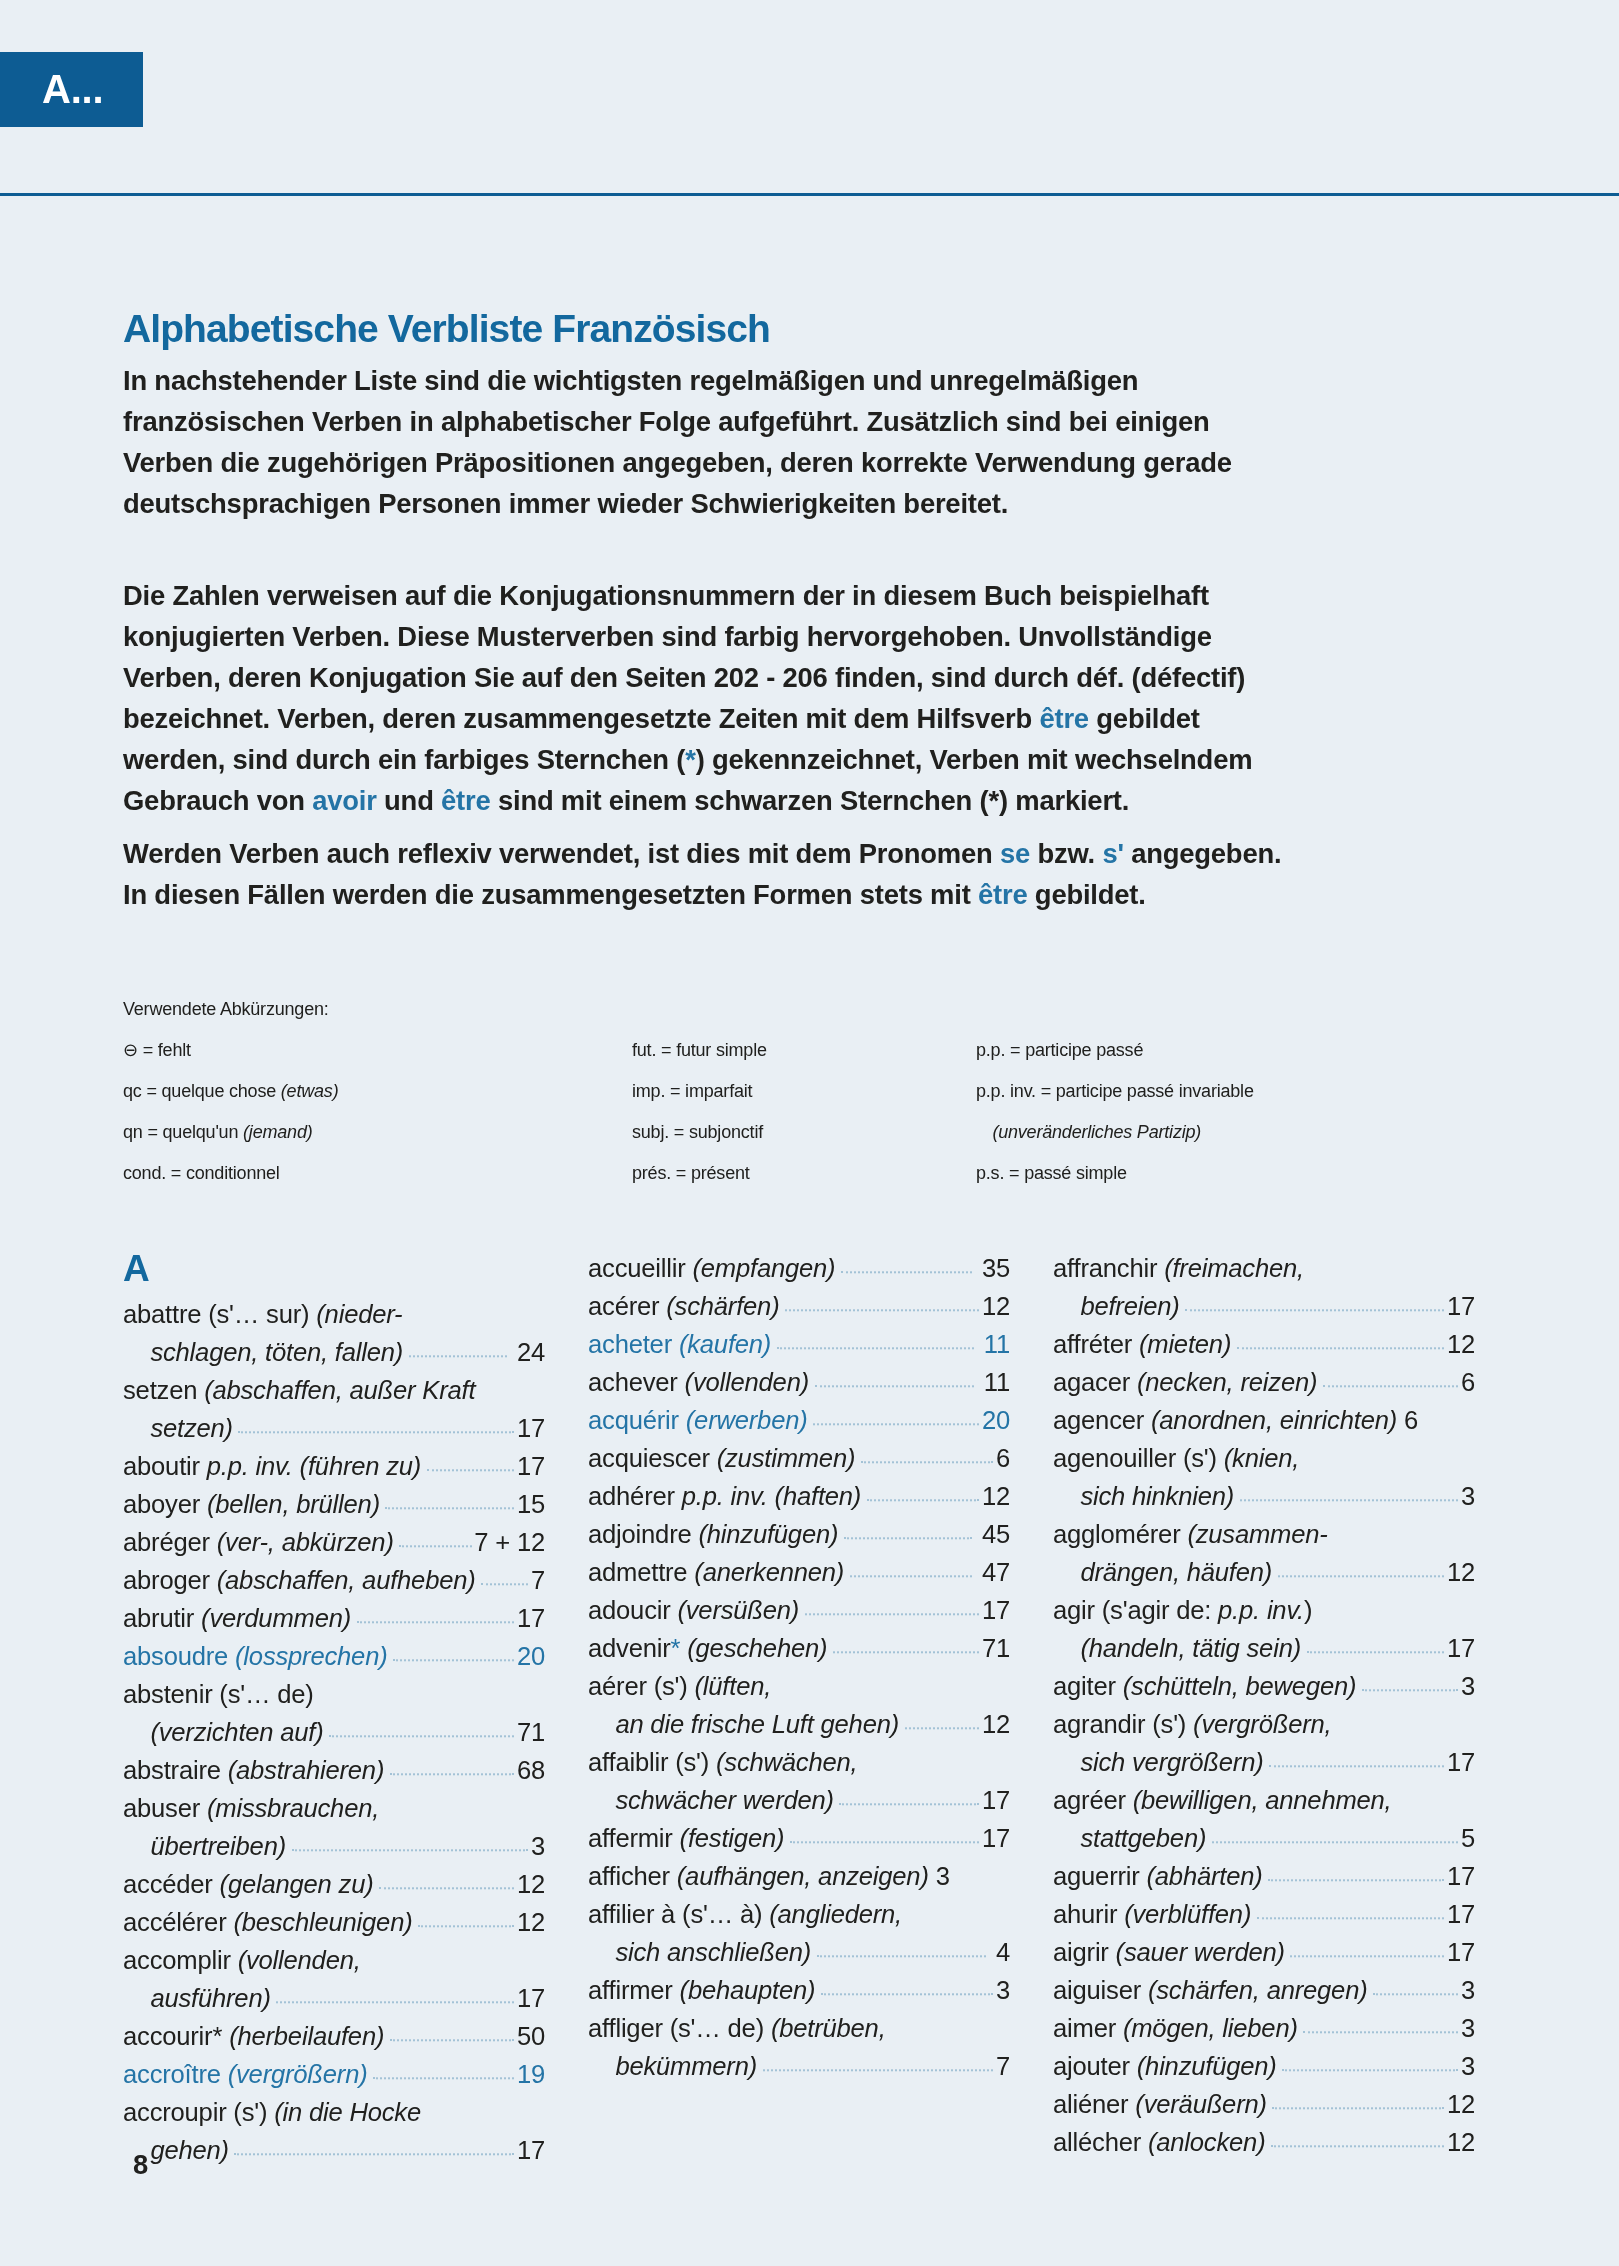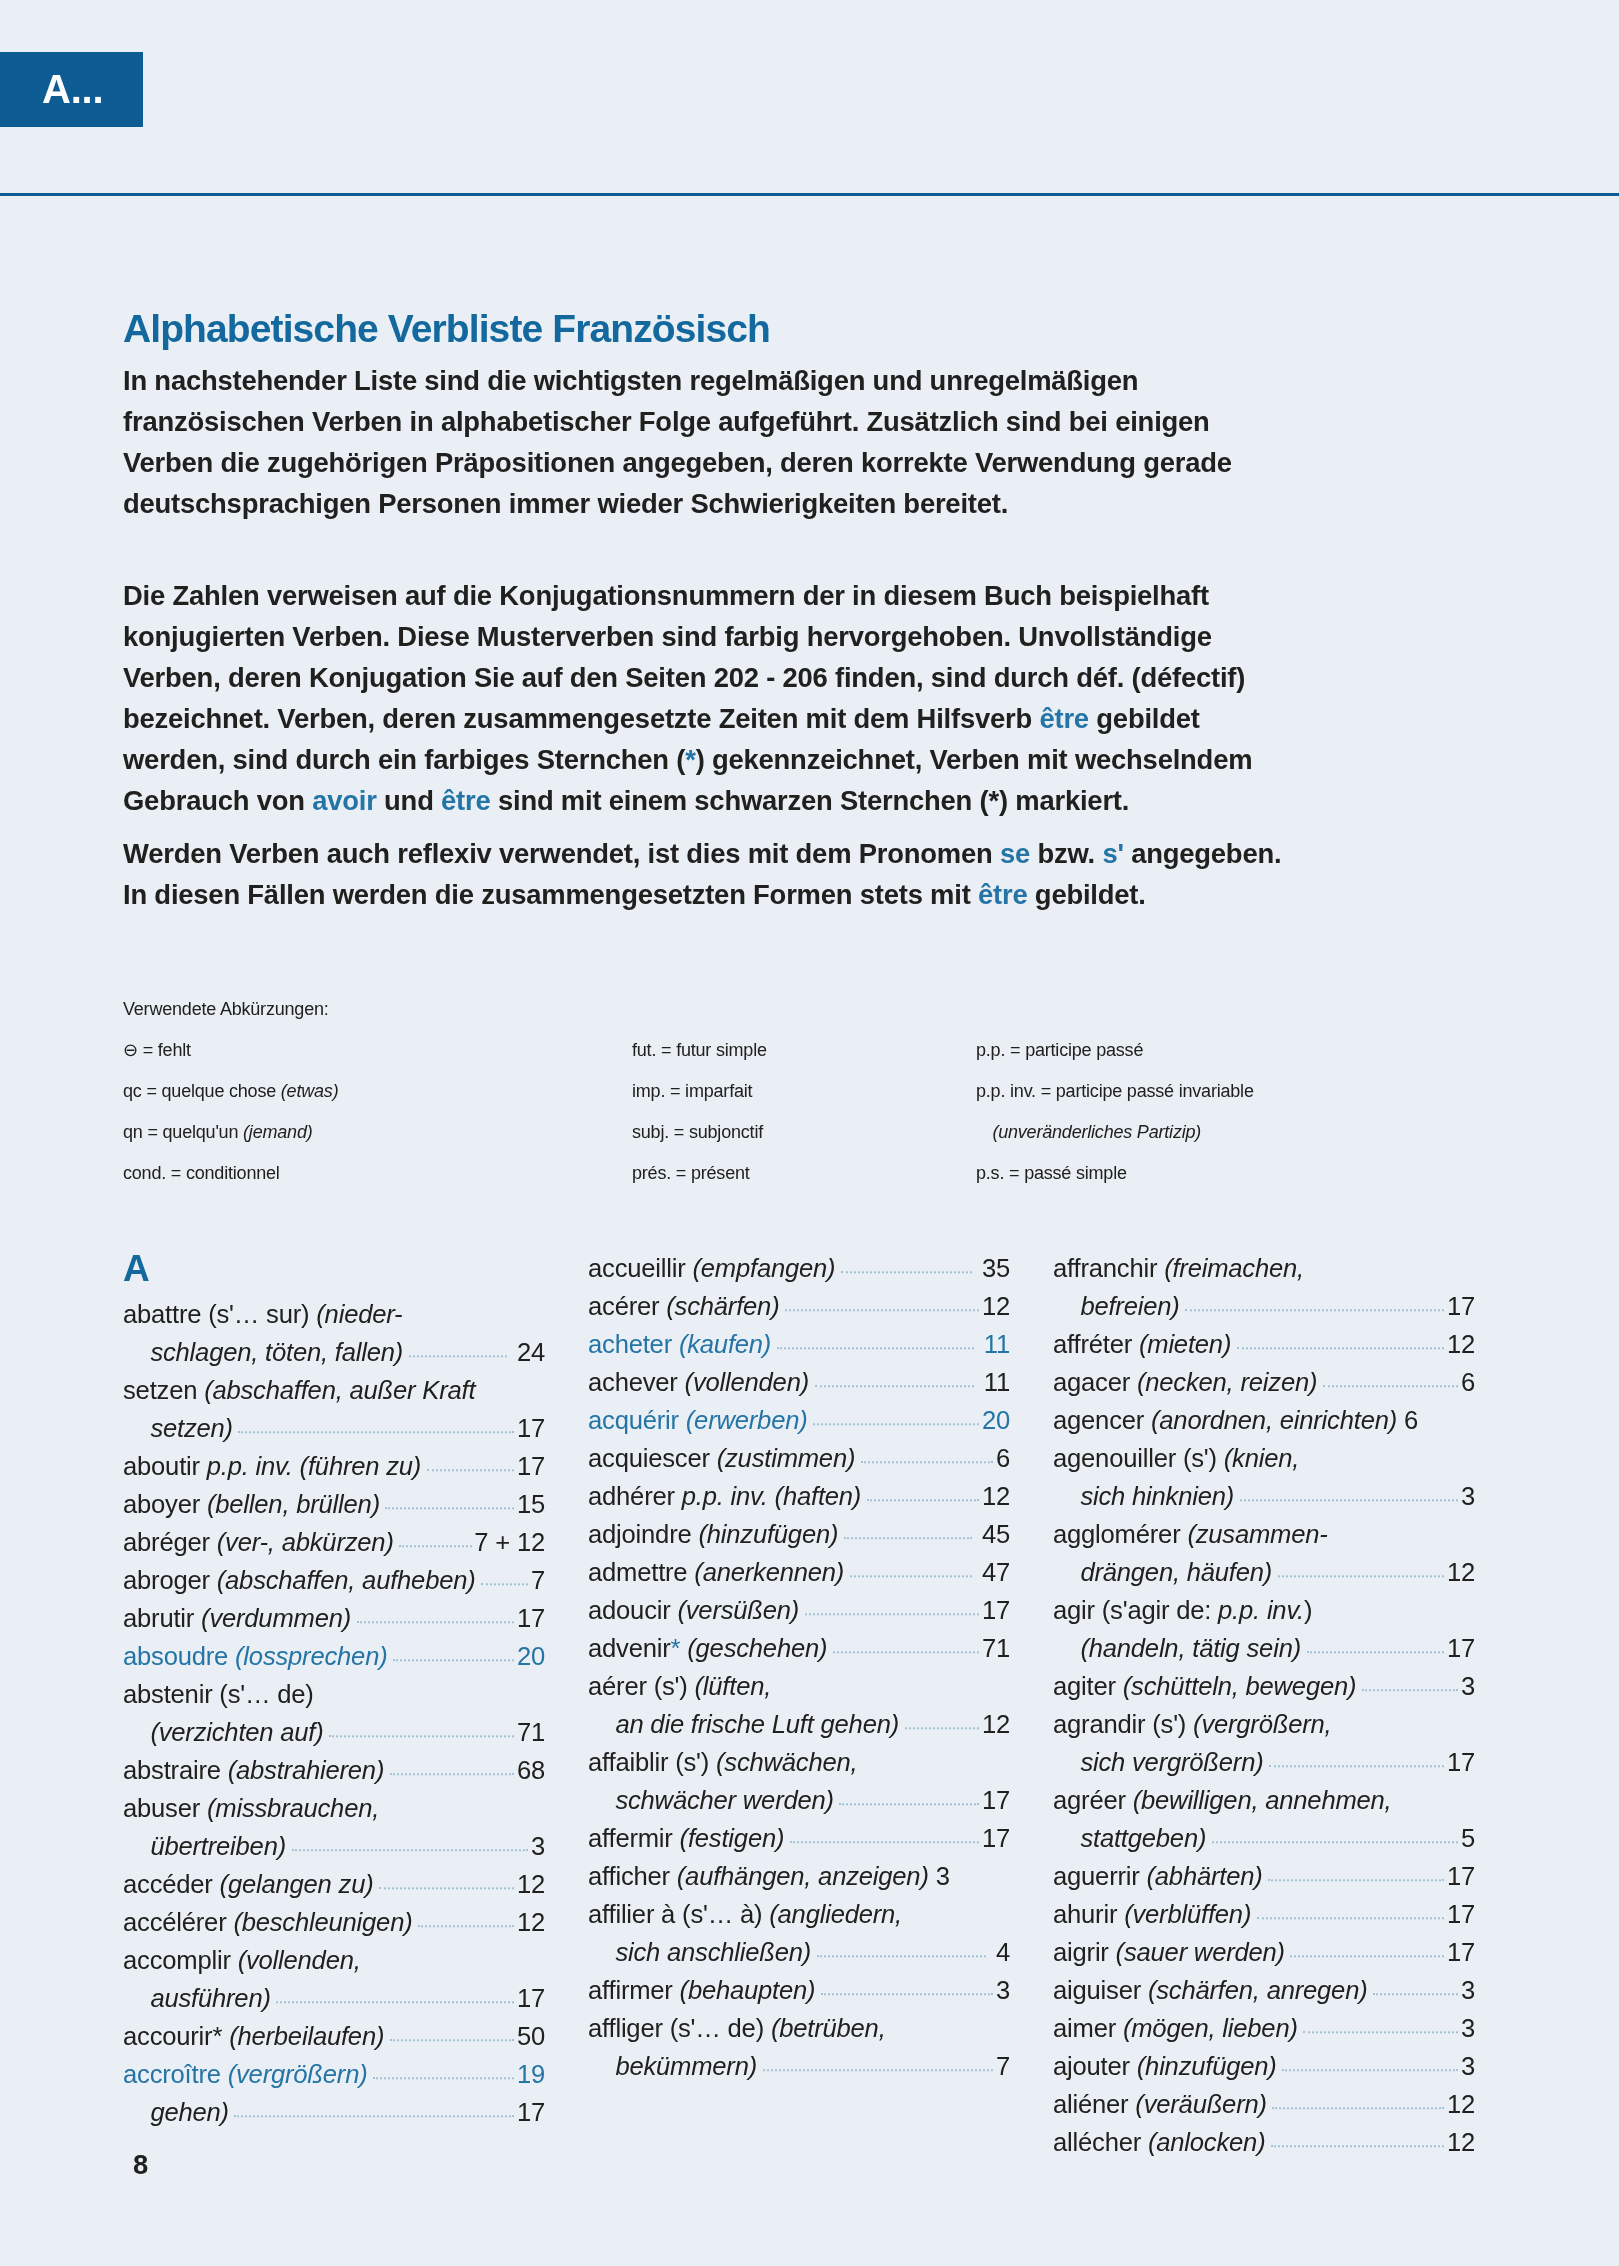--- a/index.html
+++ b/index.html
@@ -230,20 +230,23 @@
             </div>
           </div>
           <div class="entry ac">
             <div class="vline">
               <span class="txt"><span>accroître </span><span class="it">(vergrößern)</span></span>
               <span class="leader"></span>
               <span class="num">19</span>
             </div>
           </div>
           <div class="entry">
+            <div class="vline">
+              <span class="txt"><span>accroupir (s') </span><span class="it">(in die Hocke</span></span>
+            </div>
             <div class="vline ind">
               <span class="txt"><span class="it">gehen)</span></span>
               <span class="leader"></span>
               <span class="num">17</span>
             </div>
           </div>
         </div>
       <div class="vcol">
           <div class="entry">
             <div class="vline">

